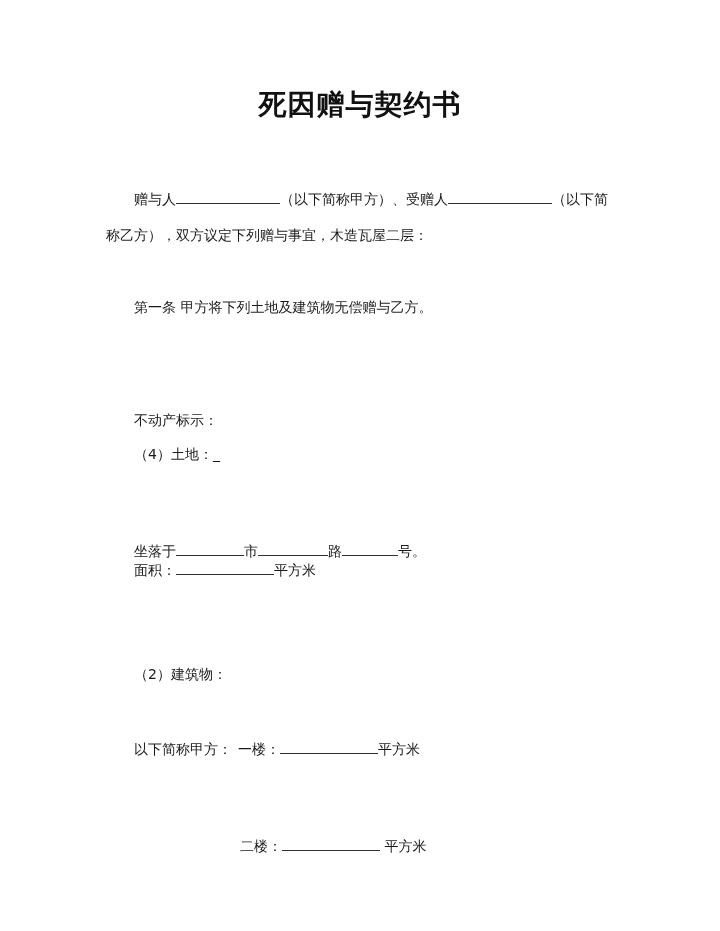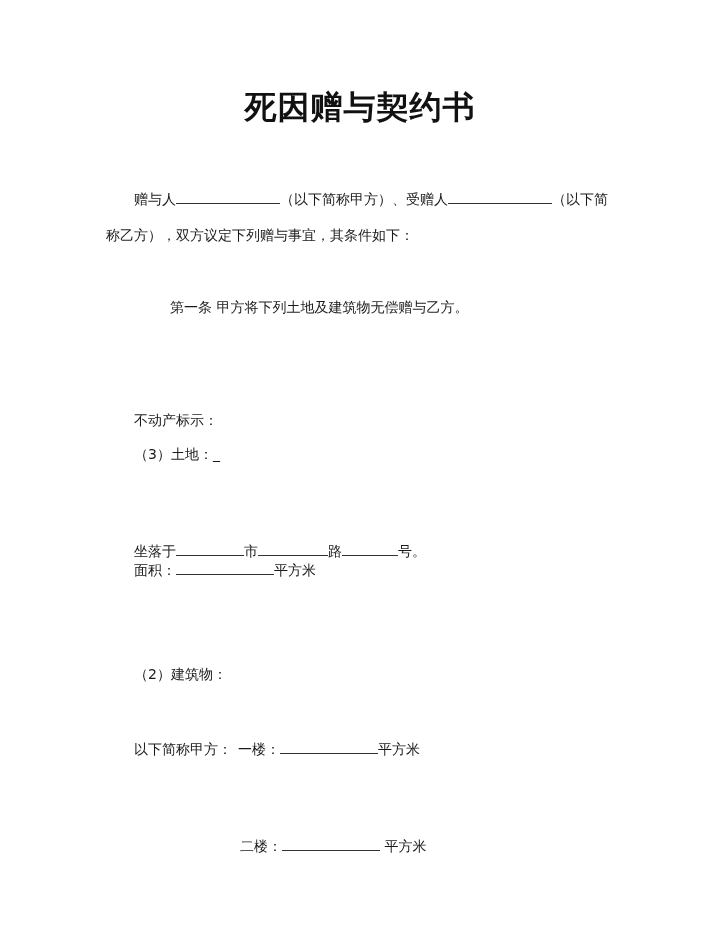--- a/index.html
+++ b/index.html
@@ -1,39 +1,39 @@
 <!DOCTYPE html>
 <html><head>
 <meta charset="utf-8">
 <style>
   html, body { margin: 0; padding: 0; background: #ffffff; }
   body { width: 720px; height: 931px; position: relative; overflow: hidden;
          font-family: "DejaVu Sans", "Liberation Sans", sans-serif; color: #1a1a1a; }
   .title { position: absolute; left: 0; width: 720px; top: 86px; text-align: center;
-           font-size: 32px; font-weight: bold; letter-spacing: 1px; color: #111; }
+           font-size: 28px; font-weight: bold; letter-spacing: 1px; color: #111; }
   .line { position: absolute; font-size: 14px; line-height: 18px; white-space: nowrap; }
   .blank { display: inline-block; border-bottom: 1px solid #333; height: 14px; vertical-align: baseline; }
 </style>
 </head>
 <body>
 
 <div>
   <div class="title">死因赠与契约书</div>
 
   <div class="line" style="left:134px; top:189px;">
     <span>赠与人</span><span class="blank" style="width:104px;"></span><span>（以下简称甲方）、受赠人</span><span class="blank" style="width:104px;"></span><span>（以下简</span>
   </div>
-  <div class="line" style="left:106px; top:226px;">称乙方），双方议定下列赠与事宜，其条件如下：</div>
+  <div class="line" style="left:106px; top:226px;">称乙方），双方议定下列赠与事宜，木造瓦屋二层：</div>
 
-  <div class="line" style="left:134px; top:298px;margin-left:36px;">第一条  甲方将下列土地及建筑物无偿赠与乙方。</div>
+  <div class="line" style="left:134px; top:298px;">第一条  甲方将下列土地及建筑物无偿赠与乙方。</div>
 
   <div class="line" style="left:134px; top:371px;margin-top:40px;">不动产标示：</div>
 
   <div class="line" style="left:134px; top:445px;">
-    <span>（3）土地：</span><span>_</span>
+    <span>（4）土地：</span><span>_</span>
   </div>
 
   <div class="line" style="left:134px; top:541px;">
     <span>坐落于</span><span class="blank" style="width:68px;"></span><span>市</span><span class="blank" style="width:70px;"></span><span>路</span><span class="blank" style="width:56px;"></span><span>号。</span>
   </div>
 
   <div class="line" style="left:134px; top:560px;">
     <span>面积：</span><span class="blank" style="width:98px;"></span><span>平方米</span>
   </div>
 

